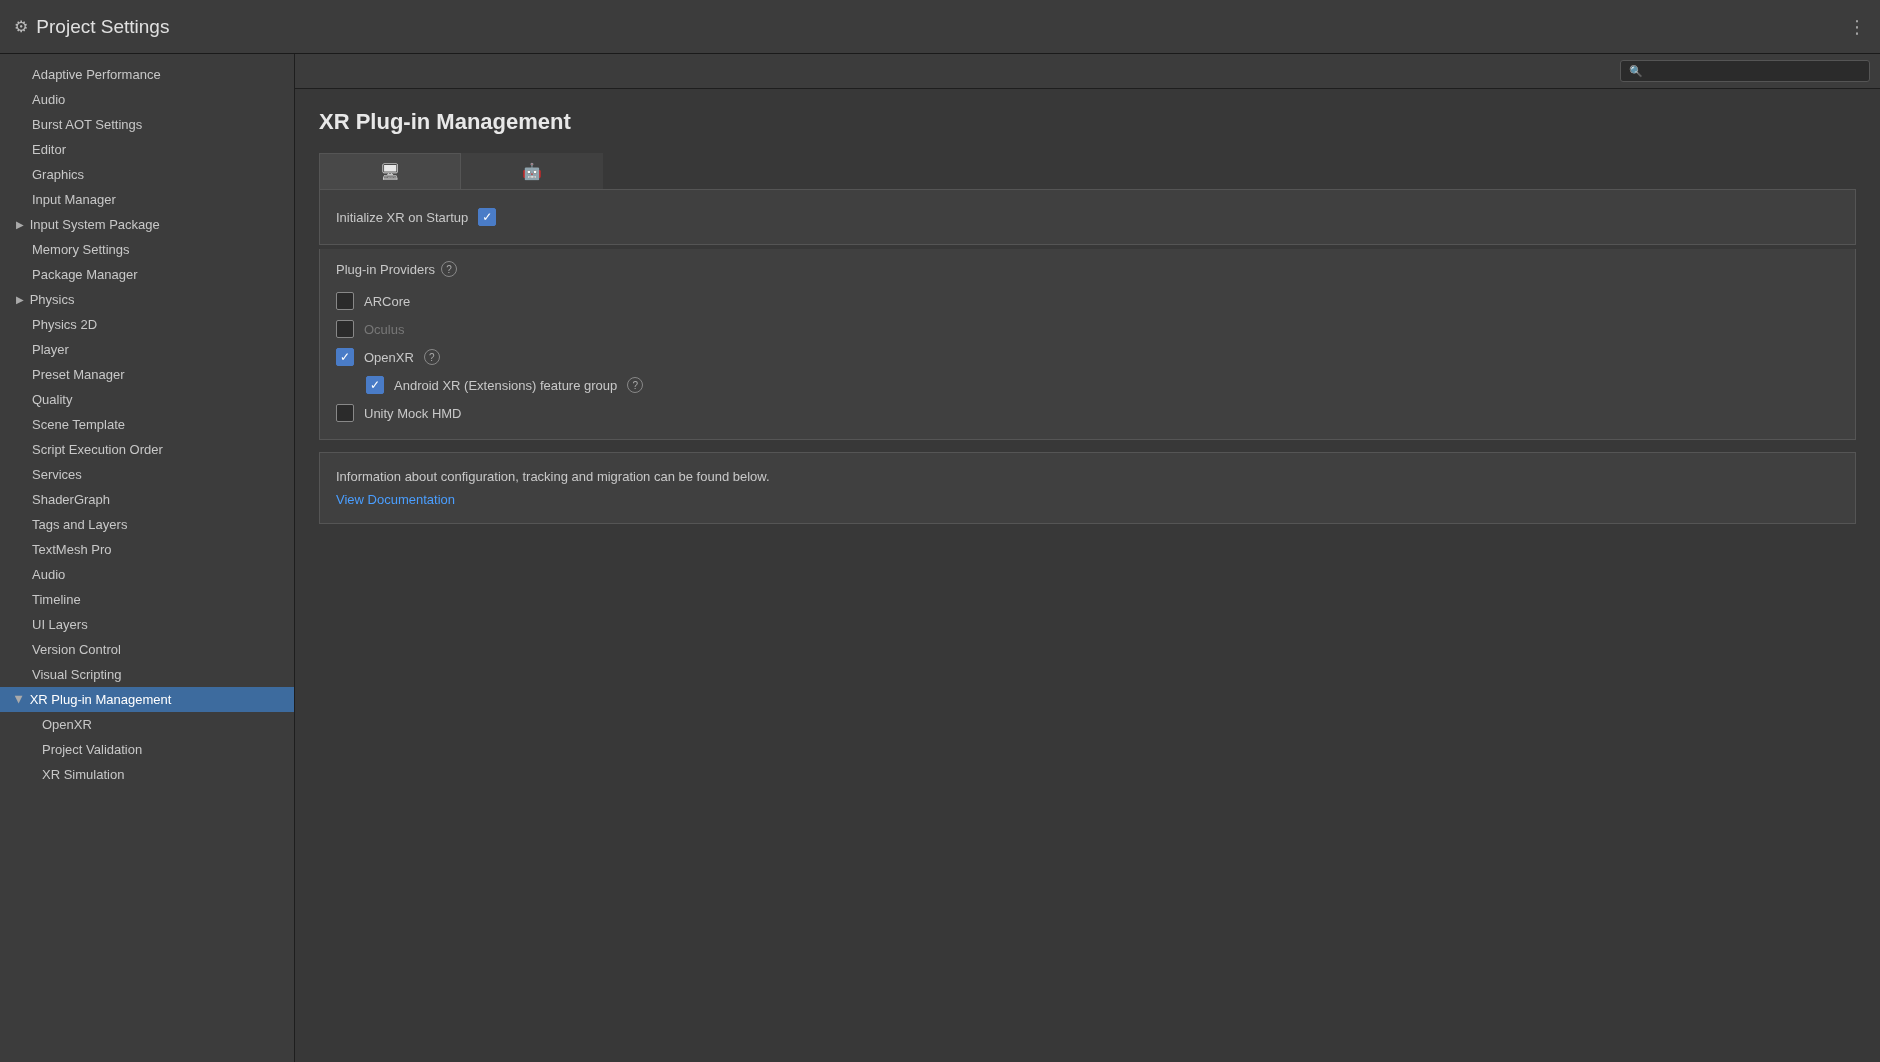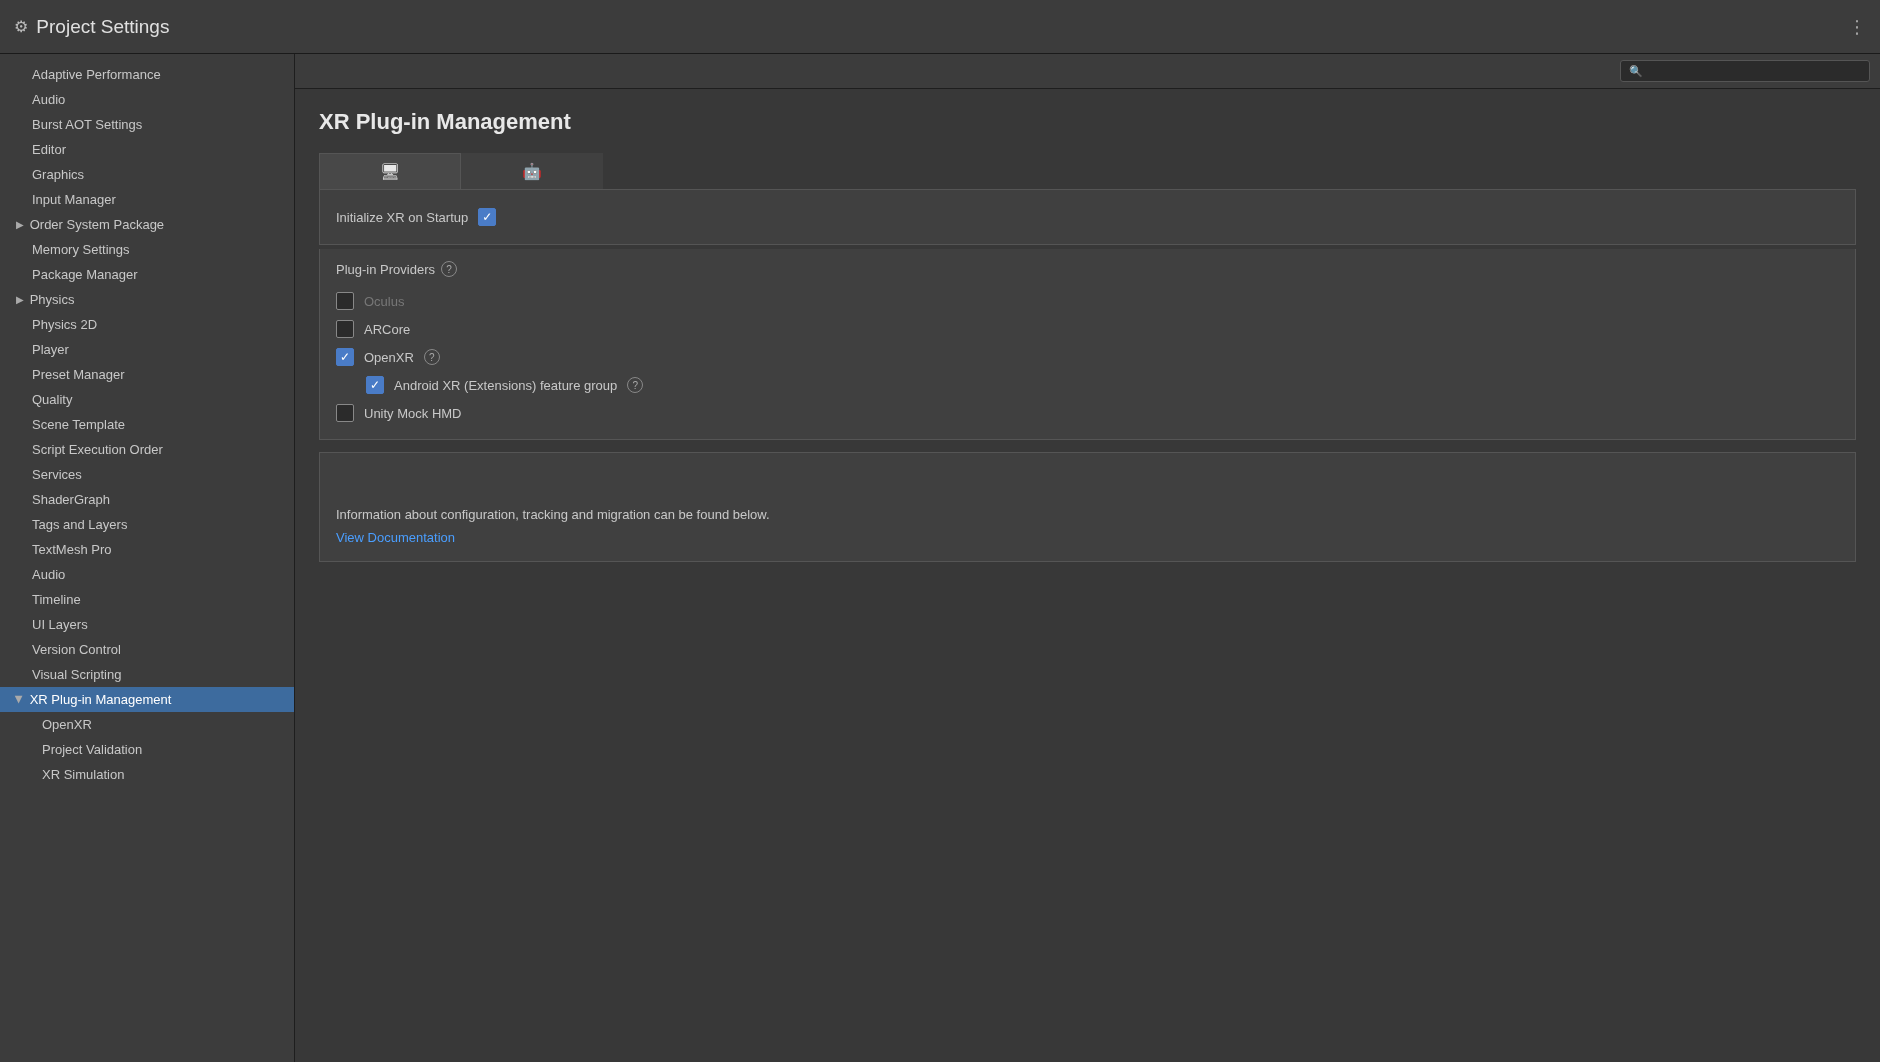--- a/index.html
+++ b/index.html
@@ -264,21 +264,20 @@
     .info-section {
       background: #404040;
       border: 1px solid #555;
       padding: 16px;
       margin-top: 12px;
     }
     .info-text {
       color: #c8c8c8;
       font-size: 13px;
       margin-bottom: 8px;
-      margin-top: 38px;
     }
     .link-text {
       color: #4a9eff;
       cursor: pointer;
       text-decoration: none;
       font-size: 13px;
     }
   </style>
 </head>
 <body>
@@ -311,21 +310,21 @@
       <div class="sidebar-item">
         <span style="width: 16px; display: inline-block;"></span>
         <span>Graphics</span>
       </div>
       <div class="sidebar-item">
         <span style="width: 16px; display: inline-block;"></span>
         <span>Input Manager</span>
       </div>
       <div class="sidebar-item">
         <span class="sidebar-arrow">▶</span>
-        <span>Order System Package</span>
+        <span>Input System Package</span>
       </div>
       <div class="sidebar-item">
         <span style="width: 16px; display: inline-block;"></span>
         <span>Memory Settings</span>
       </div>
       <div class="sidebar-item">
         <span style="width: 16px; display: inline-block;"></span>
         <span>Package Manager</span>
       </div>
       <div class="sidebar-item">
@@ -437,27 +436,27 @@
           </div>
         </div>
       </div>
 
       <div class="plugin-providers-section">
         <div class="section-header">
           <span>Plug-in Providers</span>
           <span class="help-icon">?</span>
         </div>
         <div id="providers-container">
-        <div class="provider-item disabled-item">
+        <div class="provider-item">
+              <div class="checkbox-wrap"></div>
+              <span>ARCore</span>
+            </div>
+            <div class="provider-item disabled-item">
               <div class="checkbox-wrap"></div>
               <span>Oculus</span>
-            </div>
-            <div class="provider-item">
-              <div class="checkbox-wrap"></div>
-              <span>ARCore</span>
             </div>
             <div class="provider-item">
               <div class="checkbox-wrap checked">
                 <span class="checkbox-check">✓</span>
               </div>
               <span>OpenXR</span>
               <span class="help-icon">?</span>
             </div>
             <div class="provider-item sub-provider">
               <div class="checkbox-wrap checked">

